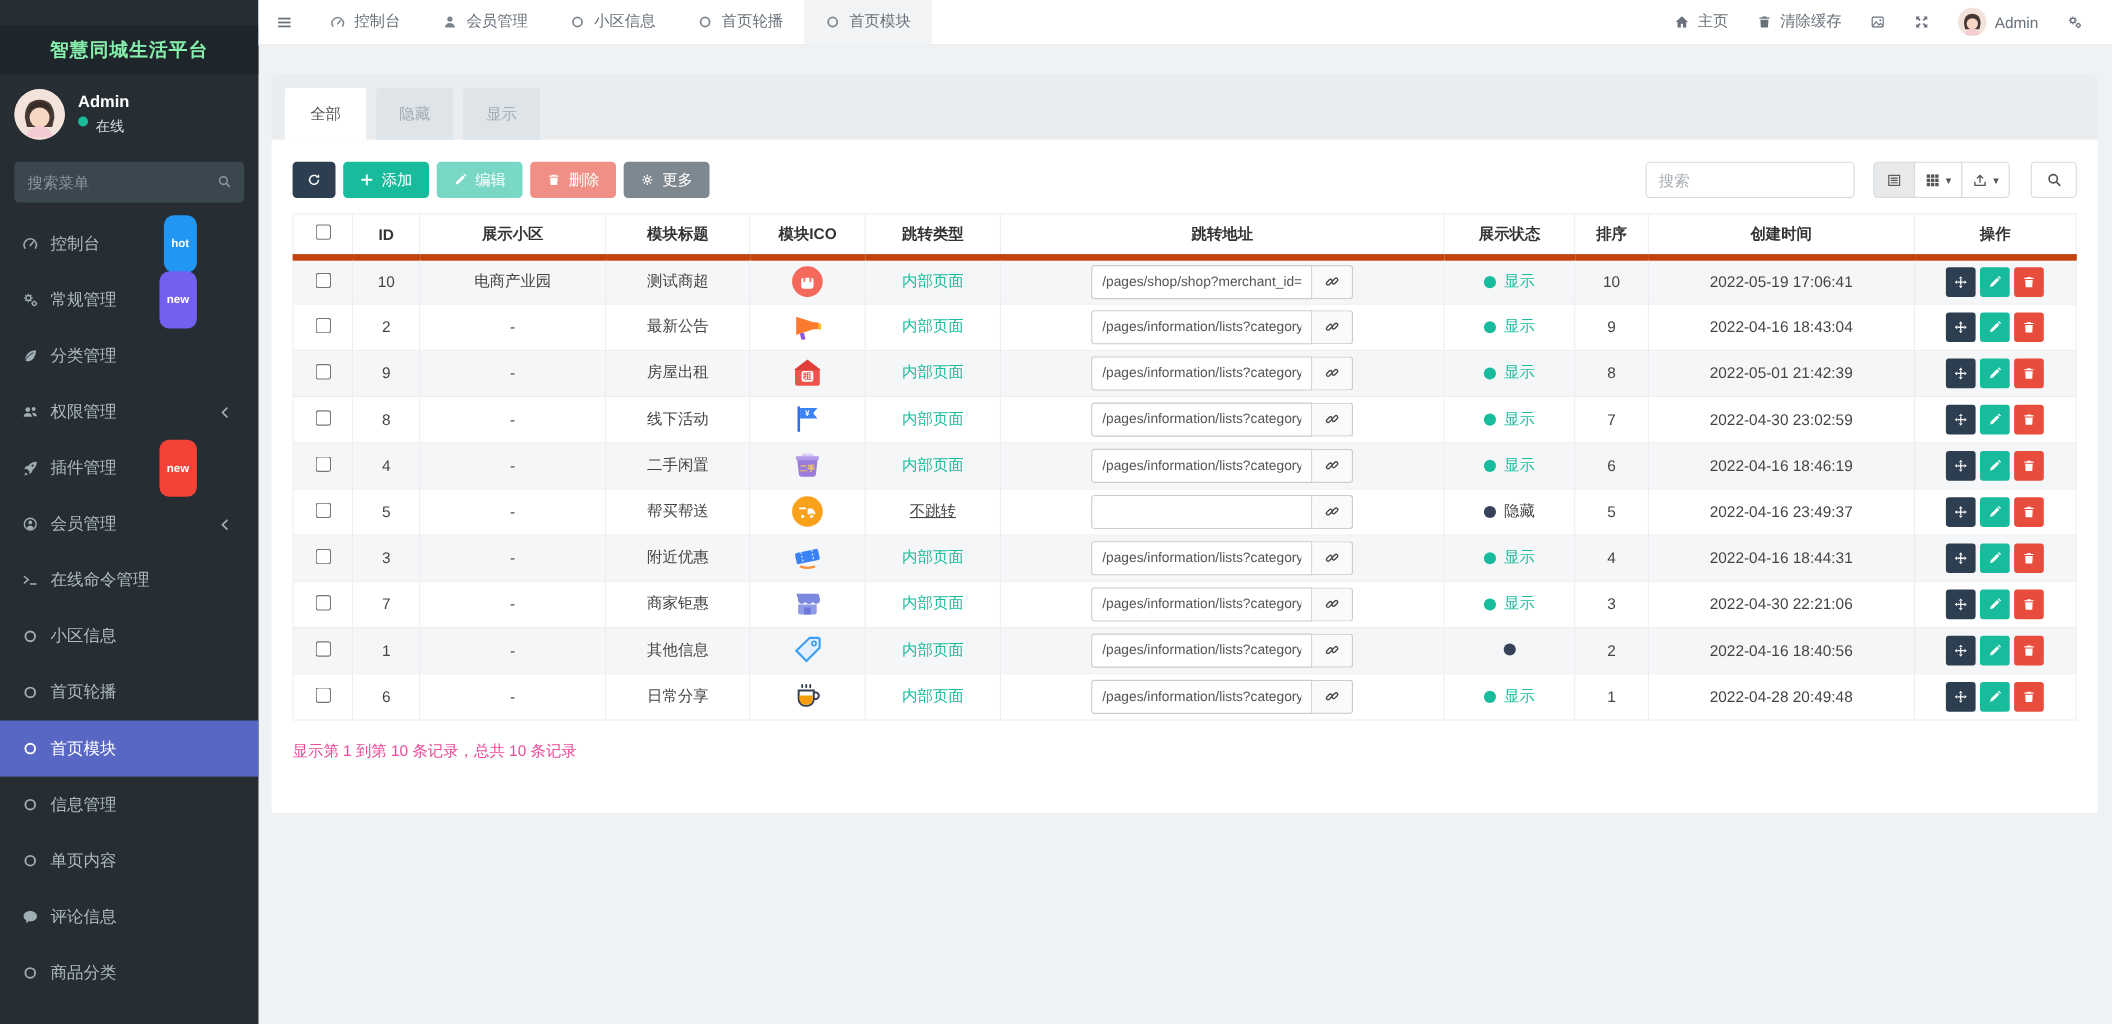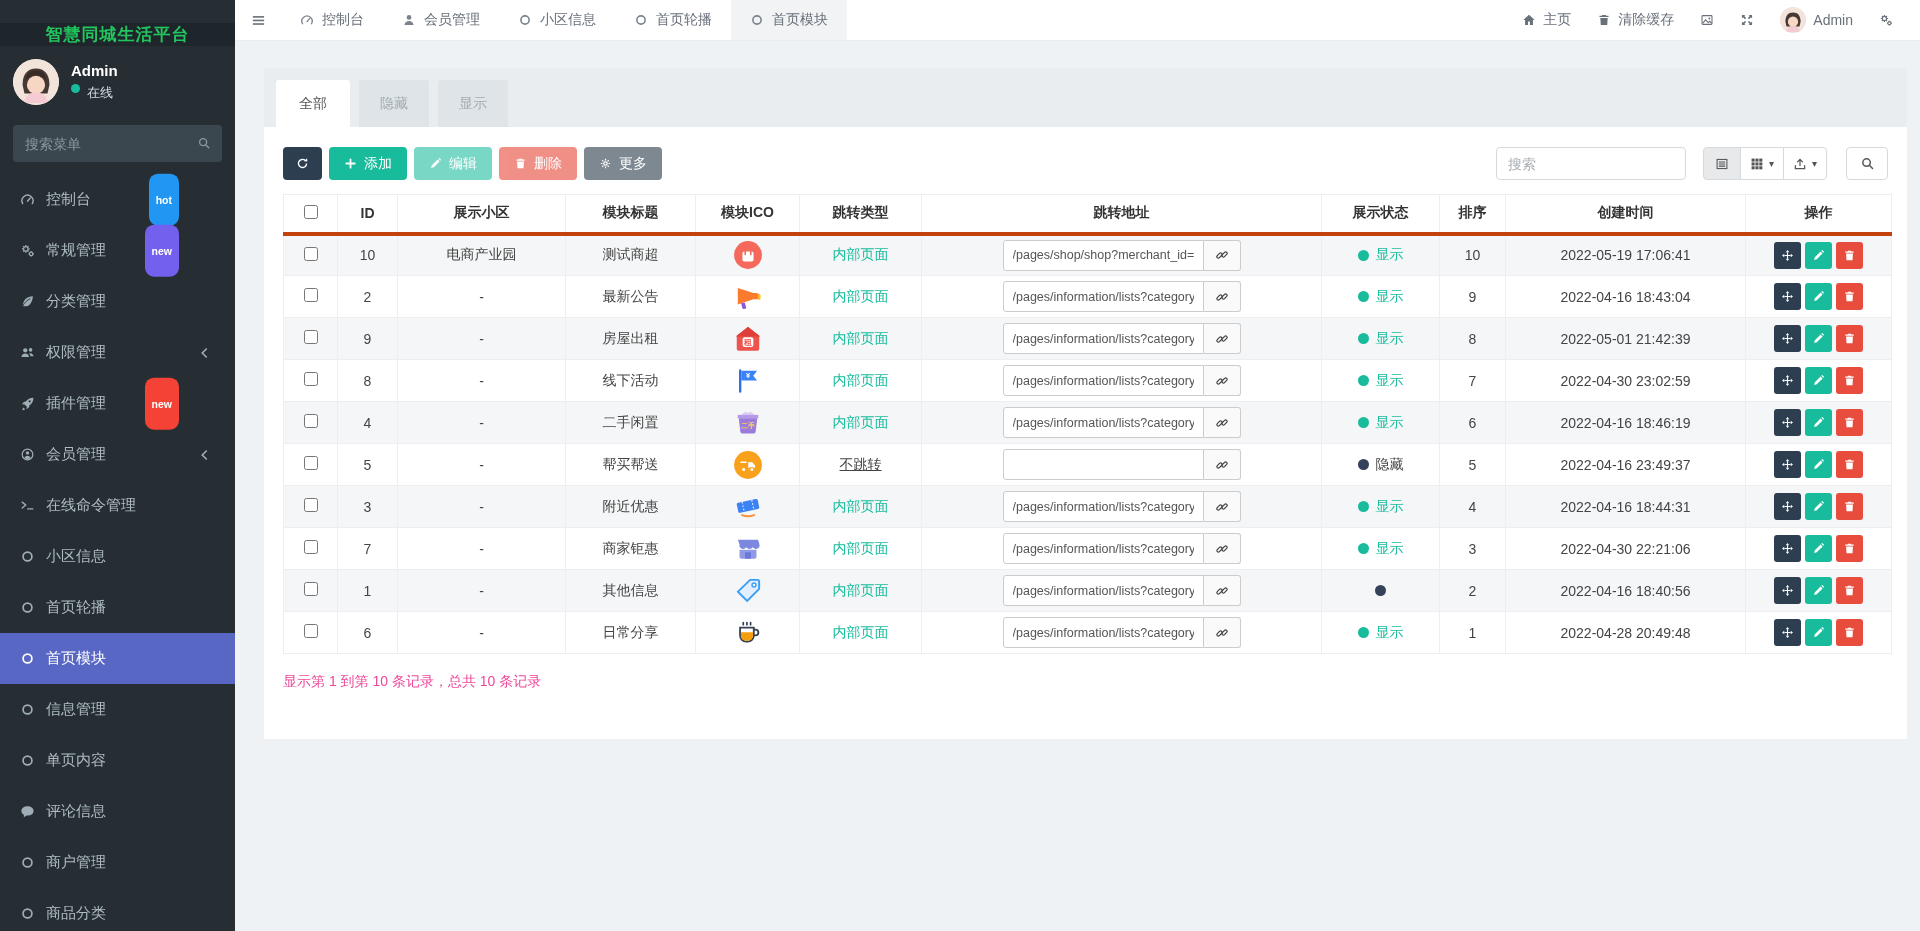--- a/index.html
+++ b/index.html
@@ -7,21 +7,21 @@
     --menu-active:#5867c3;
   }
   *{box-sizing:border-box; margin:0; padding:0;}
   html,body{width:1920px;height:931px;overflow:hidden;}
   body{font-family:"Liberation Sans","DejaVu Sans",sans-serif;background:#eef2f4;color:#444;}
   .icon svg{width:1em;height:1em;display:block;}
   .app{display:flex;width:100%;height:100%;}
 
   
   .sidebar{width:235px;background:#262e34;flex:0 0 235px;display:flex;flex-direction:column;overflow:hidden;}
-  .brand{height:45px;background:#1e262b;color:#22c55e;font-size:17px;font-weight:bold;display:flex;align-items:center;justify-content:center;letter-spacing:1px;margin-top:23px;}
+  .brand{height:45px;background:#1e262b;color:#86efac;font-size:17px;font-weight:bold;display:flex;align-items:center;justify-content:center;letter-spacing:1px;margin-top:23px;}
   .user-panel{display:flex;align-items:center;gap:12px;padding:13px 14px 10px 13px;}
   .avatar{width:46px;height:46px;border-radius:50%;overflow:hidden;flex:0 0 46px;background:#f3e3da;}
   .avatar svg{width:100%;height:100%;display:block;}
   .user-name{color:#fff;font-size:15px;font-weight:bold;margin-bottom:5px;}
   .user-status{display:flex;gap:7px;color:#d4dde1;font-size:13px;}
   .user-status .sdot{width:9px;height:9px;border-radius:50%;background:var(--accent-teal,#18bc9c);}
   .sidebar-search{position:relative;margin:10px 13px 12px;}
   .sidebar-search input{width:100%;height:37px;background:#3b474f;border:none;border-radius:4px;color:#cfd8dc;font-size:14px;padding:0 32px 0 12px;outline:none;font-family:inherit;}
   .sidebar-search input::placeholder{color:#8a979e;}
   .sidebar-search .icon{position:absolute;right:11px;top:11px;color:#8a979e;font-size:14px;}
@@ -41,21 +41,21 @@
   .nav-tab{display:flex;align-items:center;gap:8px;padding:0 19px;color:#68707a;font-size:14px;cursor:pointer;}
   .nav-tab .icon{font-size:14px;color:#7b838c;}
   .nav-tab.active{background:#f2f3f4;}
   .navbar-right{margin-left:auto;display:flex;align-items:center;padding-right:14px;}
   .nav-link{display:flex;align-items:center;gap:7px;padding:0 13px;color:#68707a;font-size:14px;height:100%;cursor:pointer;}
   .nav-link .icon{font-size:14px;}
   .avatar-sm{width:26px;height:26px;border-radius:50%;overflow:hidden;background:#f3e3da;}
   .avatar-sm svg{width:100%;height:100%;display:block;}
 
   
-  .content{flex:1;padding:27px 13px 0 29px;overflow:hidden;}
+  .content{flex:1;padding:27px 13px 0 12px;overflow:hidden;}
   .panel{border-radius:4px 4px 0 0;}
   .panel-heading{background:#e9edf0;border-radius:4px 4px 0 0;padding:12px 12px 0;display:flex;gap:9px;}
   .filter-tab{height:47px;display:flex;align-items:center;padding:0 21px;font-size:14px;color:#9fabb3;background:#dfe4e8;border-radius:3px 3px 0 0;cursor:pointer;}
   .filter-tab.active{background:#fff;color:#555;padding:0 23px;}
   .panel-body{background:#fff;padding:20px 19px 30px;min-height:612px;}
 
   .toolbar{display:flex;align-items:center;}
   .btn{height:33px;border:none;border-radius:4px;color:#fff;font-size:14px;font-family:inherit;display:inline-flex;align-items:center;gap:7px;padding:0 15px;margin-right:7px;cursor:pointer;}
   .btn .icon{font-size:13px;}
   .btn-refresh{background:var(--primary-dark,#2c3e50);width:39px;justify-content:center;padding:0;font-size:14px;}
@@ -70,21 +70,21 @@
   .vbtn{height:33px;min-width:38px;background:#fff;border:1px solid #d5dade;display:inline-flex;align-items:center;justify-content:center;gap:5px;color:#555;padding:0 9px;margin-left:-1px;cursor:pointer;font-size:14px;}
   .vbtn:first-child{border-radius:4px 0 0 4px;margin-left:0;}
   .vbtn:last-child{border-radius:0 4px 4px 0;}
   .vbtn.pressed{background:#e7e9ea;}
   .vbtn .caret{font-size:10px;color:#555;}
   .search-btn{margin-left:19px;width:42px;height:33px;background:#fff;border:1px solid #d5dade;border-radius:4px;display:inline-flex;align-items:center;justify-content:center;color:#555;font-size:15px;cursor:pointer;}
 
   
   table{width:100%;border-collapse:collapse;table-layout:fixed;margin-top:14px;font-size:14px;color:#444;}
   th,td{border:1px solid #eceef1;text-align:center;padding:4px 8px;overflow:hidden;}
-  thead th{font-weight:bold;color:#333;height:39px;background:#fff;border-bottom:4px solid #c2410c;}
+  thead th{font-weight:bold;color:#333;height:39px;background:#fff;border-bottom:6px solid #c2410c;}
   tbody tr{height:42px;}
   tbody tr:nth-child(odd){background:#f5f6f7;}
   td input[type=checkbox], th input[type=checkbox]{width:14px;height:14px;}
   .jump-internal{color:var(--accent-teal,#18bc9c);}
   .jump-none{color:#444;text-decoration:underline;}
   .mod-ico{display:inline-flex;width:30px;height:30px;vertical-align:middle;}
   .mod-ico svg{width:30px;height:30px;}
   .url-group{display:inline-flex;align-items:center;vertical-align:middle;}
   .url-input{width:201px;height:31px;border:1px solid #ccc;border-radius:3px 0 0 3px;padding:0 9px;font-size:12.5px;color:#555;background:#fff;outline:none;font-family:inherit;}
   .url-btn{height:31px;width:37px;border:1px solid #ccc;border-left:none;border-radius:0 3px 3px 0;background:#fafafa;color:#444;display:inline-flex;align-items:center;justify-content:center;font-size:14px;cursor:pointer;}
@@ -257,28 +257,20 @@
           </span>
           <span class="menu-label">单页内容</span>
         </a>
         <a class="menu-item">
           <span class="icon">
             <svg viewBox="0 0 16 16" fill="currentColor">
               <path d="M8 2.4c-3.6 0-6.5 2.2-6.5 5 0 1.7 1 3.1 2.6 4V14l2.8-1.7c.36.05.72.08 1.1.08 3.6 0 6.5-2.2 6.5-5S11.6 2.4 8 2.4z"></path>
             </svg>
           </span>
           <span class="menu-label">评论信息</span>
-        </a>
-        <a class="menu-item">
-          <span class="icon">
-            <svg viewBox="0 0 16 16">
-              <circle cx="8" cy="8" r="4.7" fill="none" stroke="currentColor" stroke-width="1.8"></circle>
-            </svg>
-          </span>
-          <span class="menu-label">商户管理</span>
         </a>
         <a class="menu-item">
           <span class="icon">
             <svg viewBox="0 0 16 16">
               <circle cx="8" cy="8" r="4.7" fill="none" stroke="currentColor" stroke-width="1.8"></circle>
             </svg>
           </span>
           <span class="menu-label">商品分类</span>
         </a>
       </nav>

